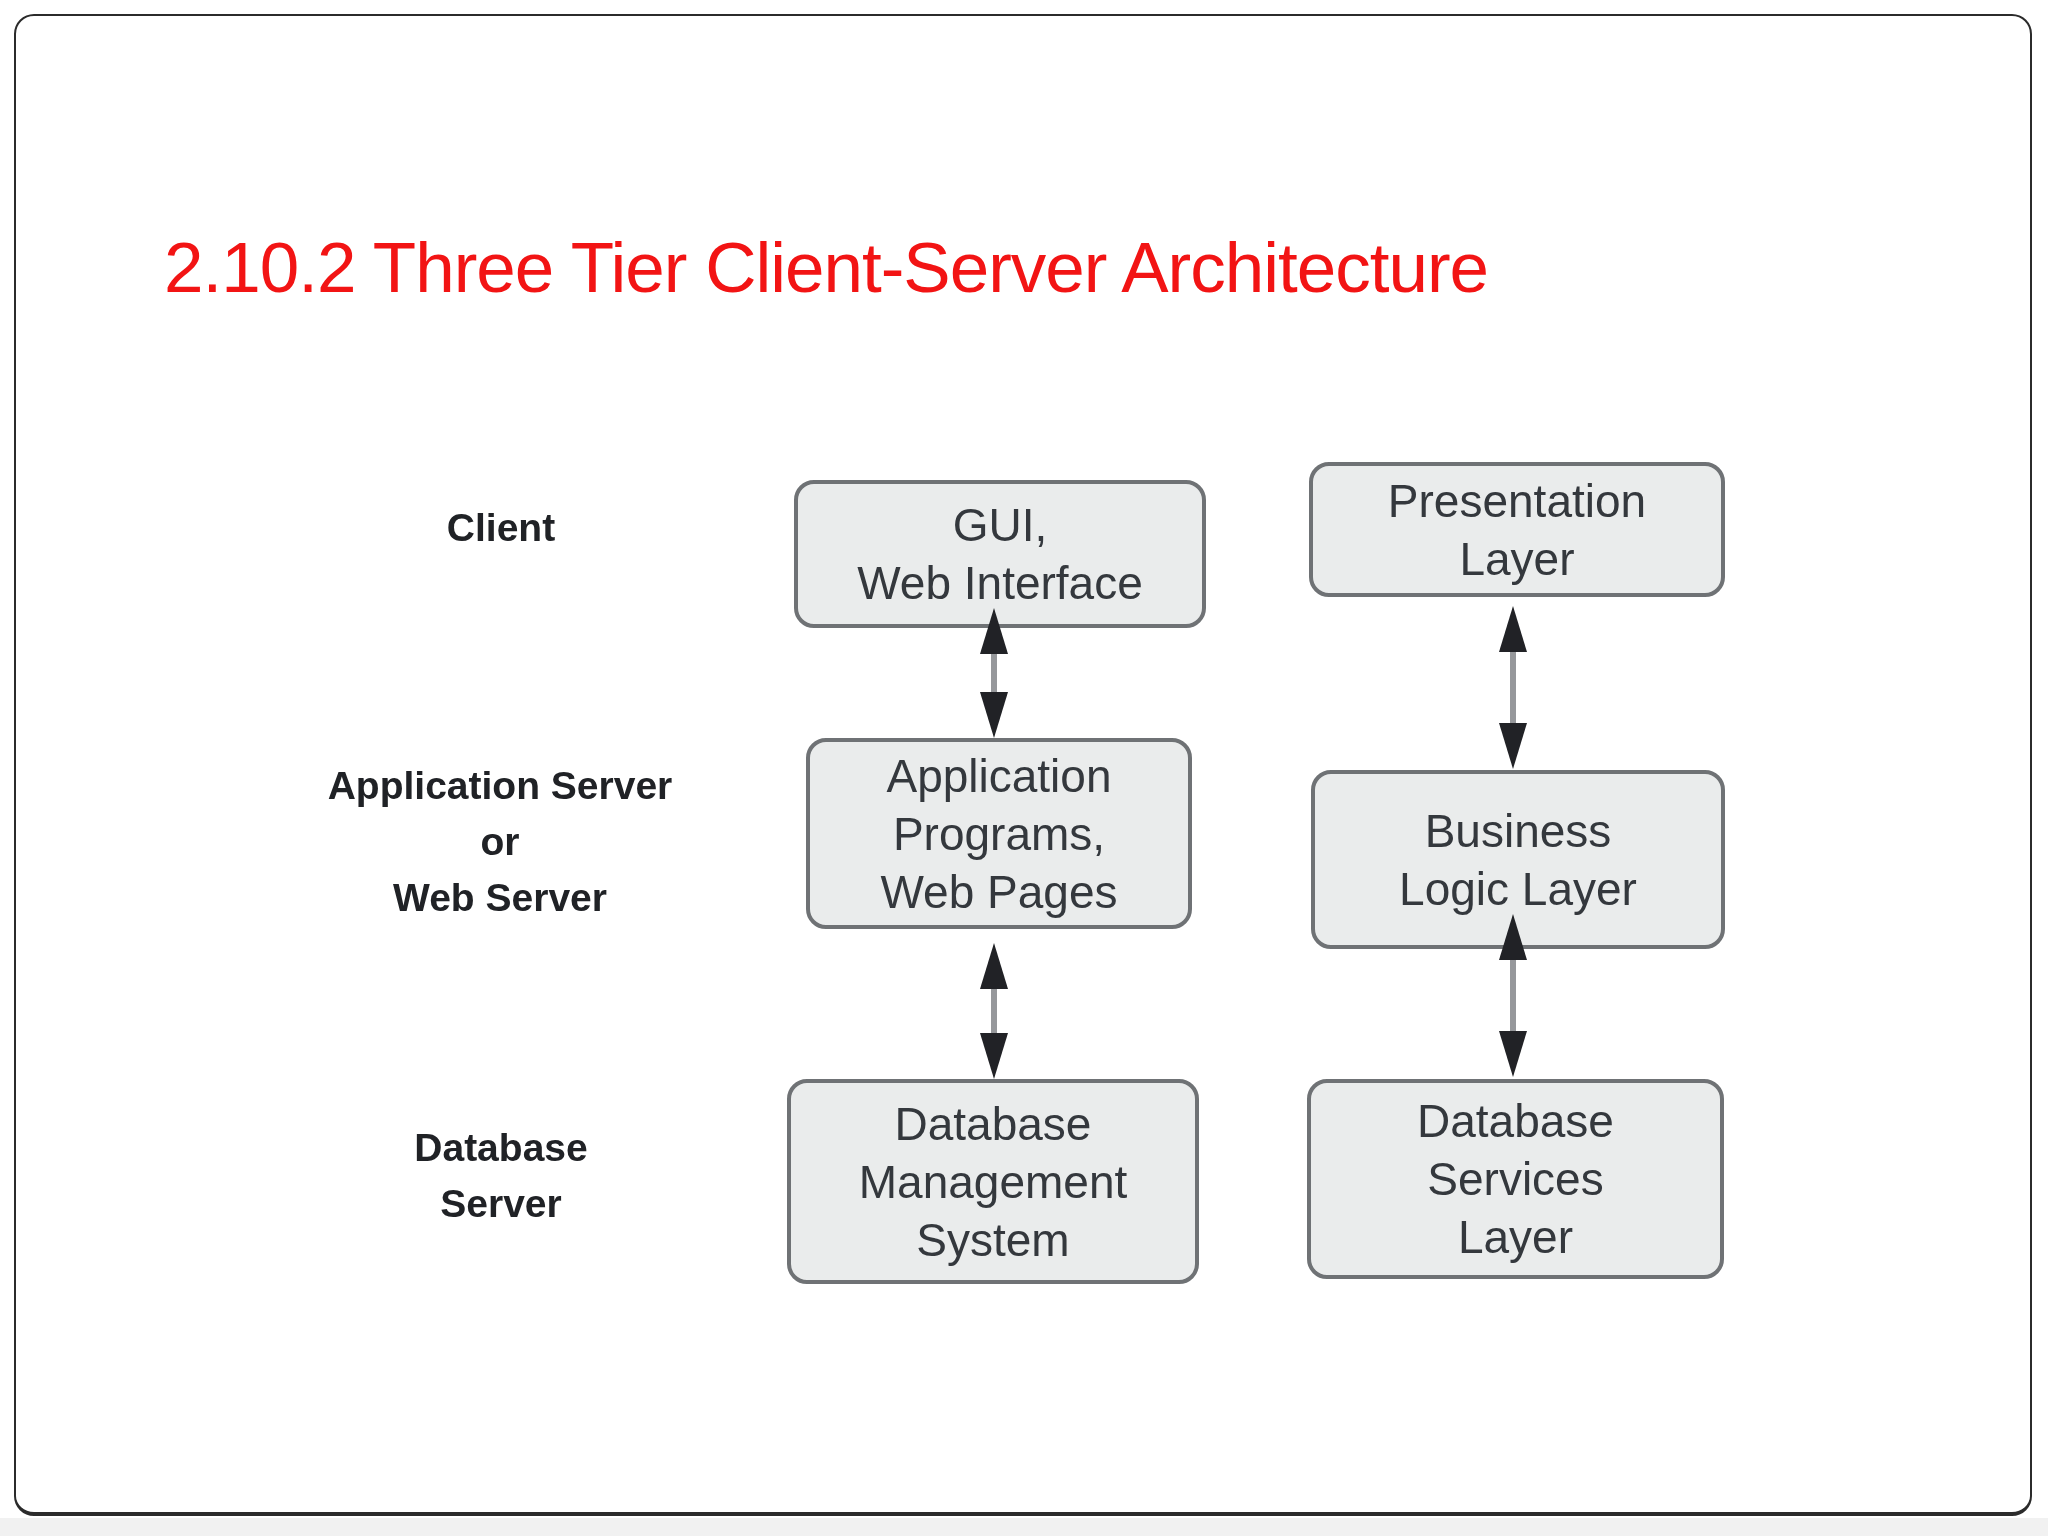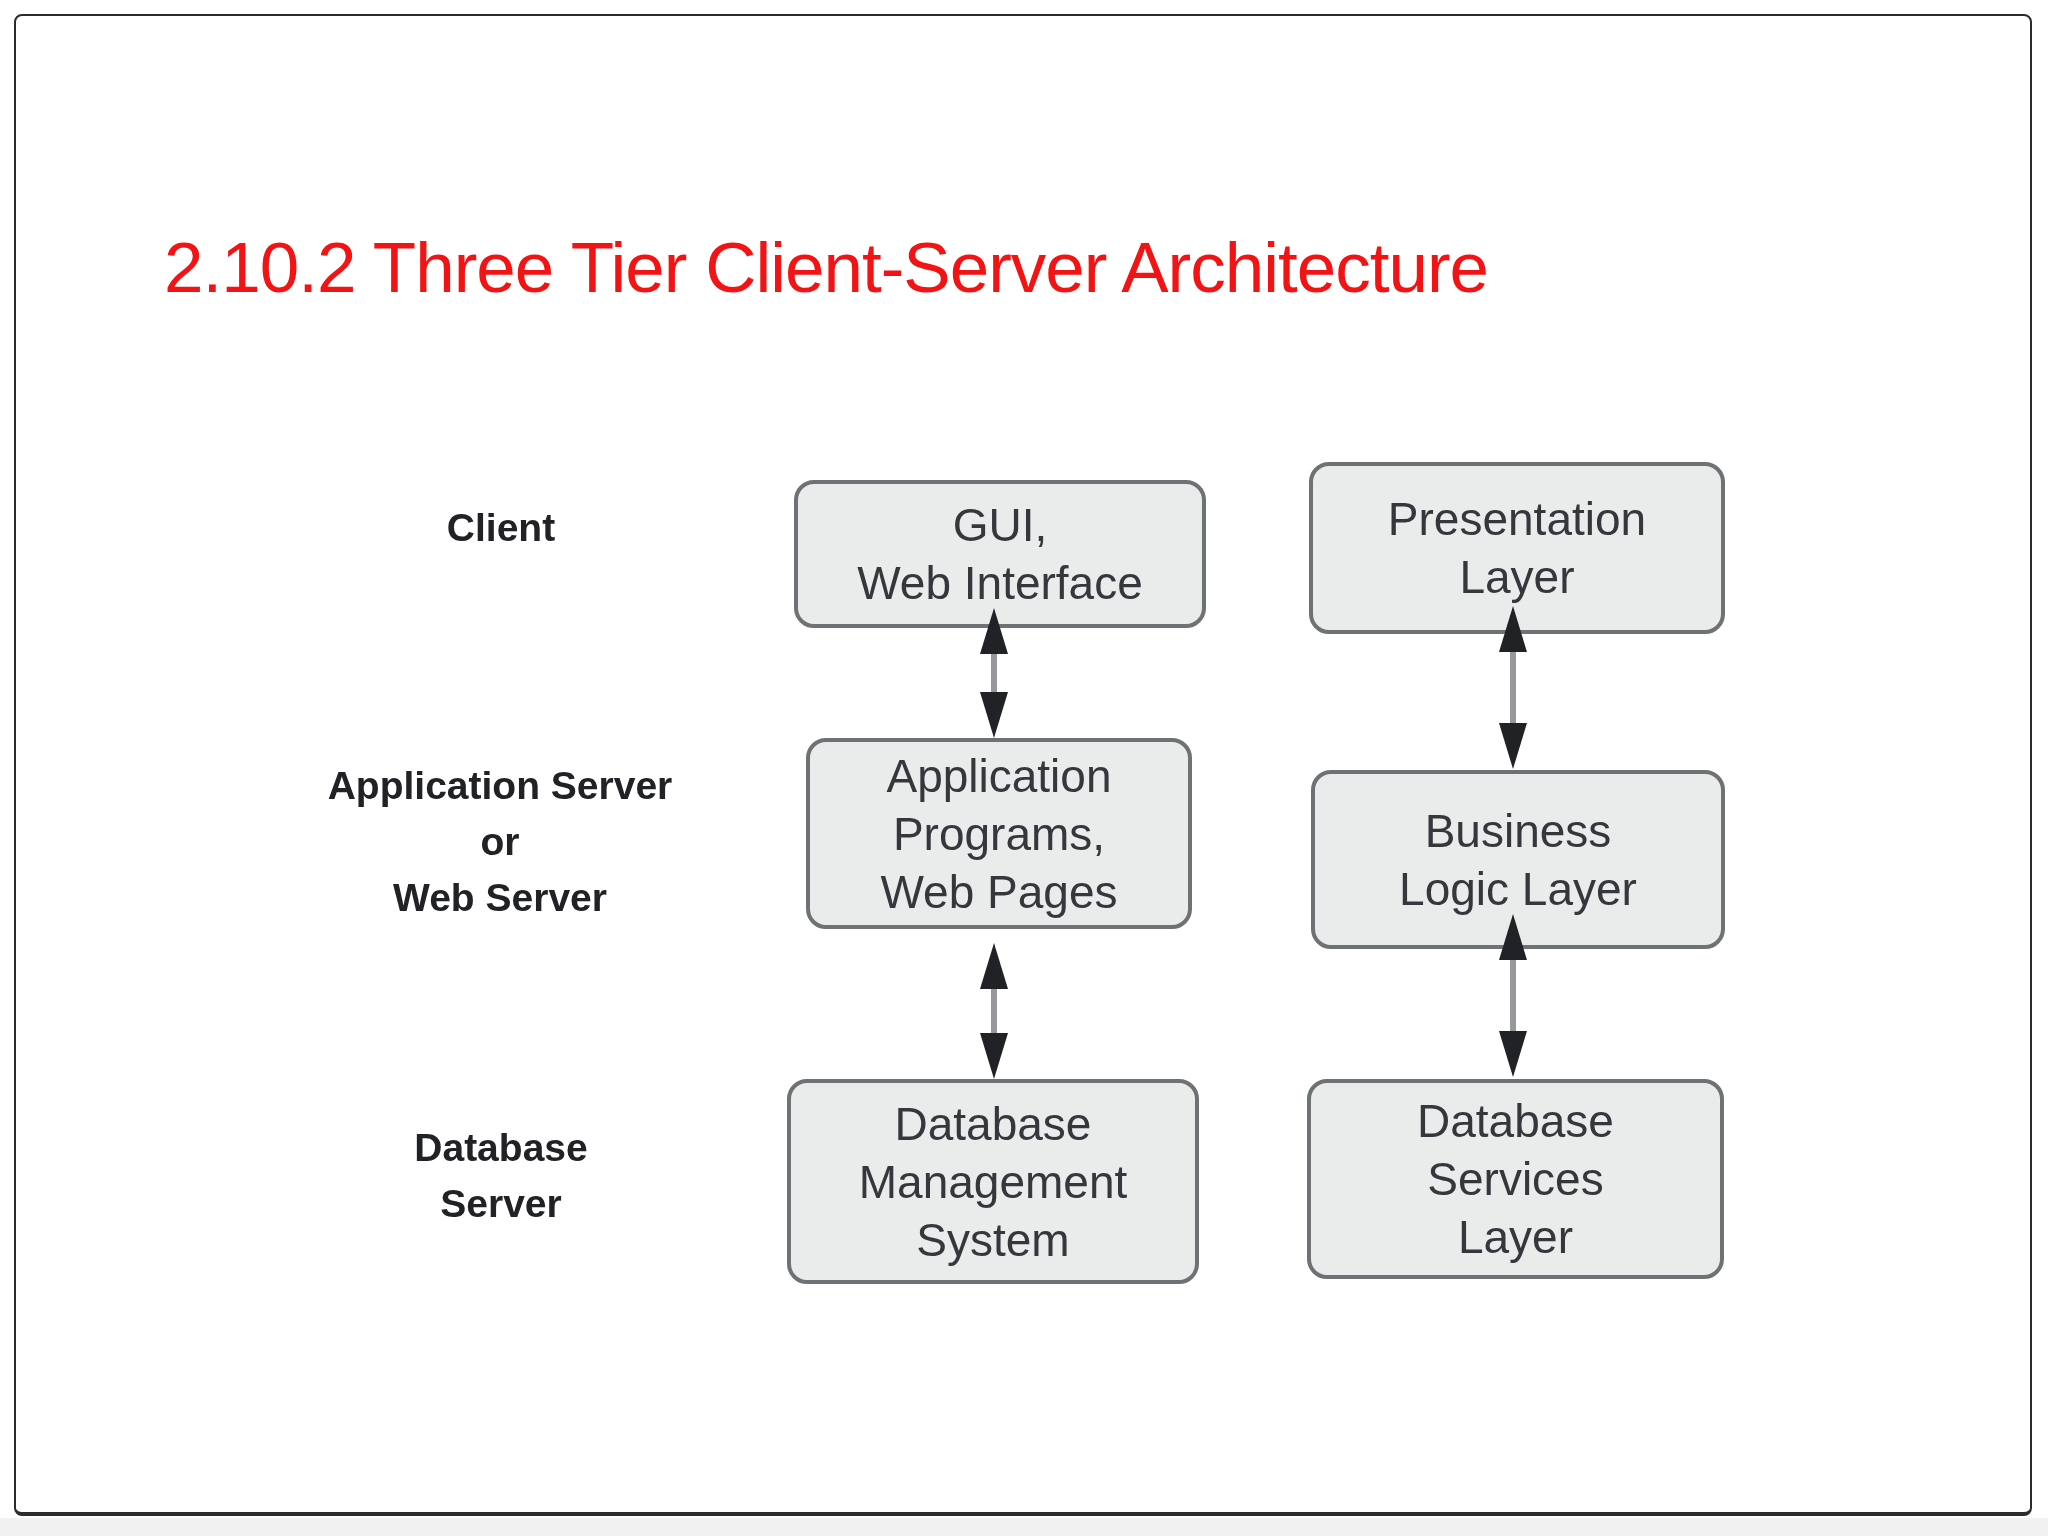--- a/index.html
+++ b/index.html
@@ -15,21 +15,21 @@
   *{margin:0;padding:0;box-sizing:border-box;}
   html,body{width:2048px;height:1536px;background:#ffffff;}
   body{font-family:"Liberation Sans", sans-serif;}
   .canvas{position:relative;width:2048px;height:1536px;background:#ffffff;overflow:hidden;}
   .bottom-strip{position:absolute;left:0;right:0;bottom:0;height:18px;background:#f1f1f1;}
   .slide{
     position:absolute;left:14px;top:14px;right:16px;bottom:20px;
     background:#ffffff;
     border:2px solid var(--slide-border);
     border-bottom-width:4px;
-    border-radius:8px;
+    border-radius:20px;
   }
   .layer{position:absolute;inset:0;}
   .slide-title{
     position:absolute;left:148px;top:215px;
     font-size:71px;line-height:1.05;font-weight:400;letter-spacing:-1px;
     color:var(--title-red);
     white-space:nowrap;
   }
   .tier-label{
     position:absolute;
@@ -43,21 +43,21 @@
   .dbox{
     position:absolute;
     display:flex;align-items:center;justify-content:center;
     text-align:center;white-space:pre-line;
     font-size:46px;line-height:58px;color:var(--box-text);
     background:var(--box-fill);
     border:4px solid var(--box-border);
     border-radius:20px;
   }
   .b-r1-mid  {left:778px; top:464px; width:412px;height:148px;}
-  .b-r1-right{left:1293px;top:446px; width:416px;height:172px;}
+  .b-r1-right{left:1293px;top:446px; width:416px;height:135px;}
   .b-r2-mid  {left:790px; top:722px; width:386px;height:191px;}
   .b-r2-right{left:1295px;top:754px; width:414px;height:179px;}
   .b-r3-mid  {left:771px; top:1063px;width:412px;height:205px;}
   .b-r3-right{left:1291px;top:1063px;width:417px;height:200px;}
   .arrow{position:absolute;width:46px;display:block;}
   .a-mid-1  {left:955px; top:592px;height:130px;}
   .a-mid-2  {left:955px; top:927px;height:136px;}
   .a-right-1{left:1474px;top:590px;height:163px;}
   .a-right-2{left:1474px;top:898px;height:163px;}
   .arrow .head{fill:var(--arrow-head);}

